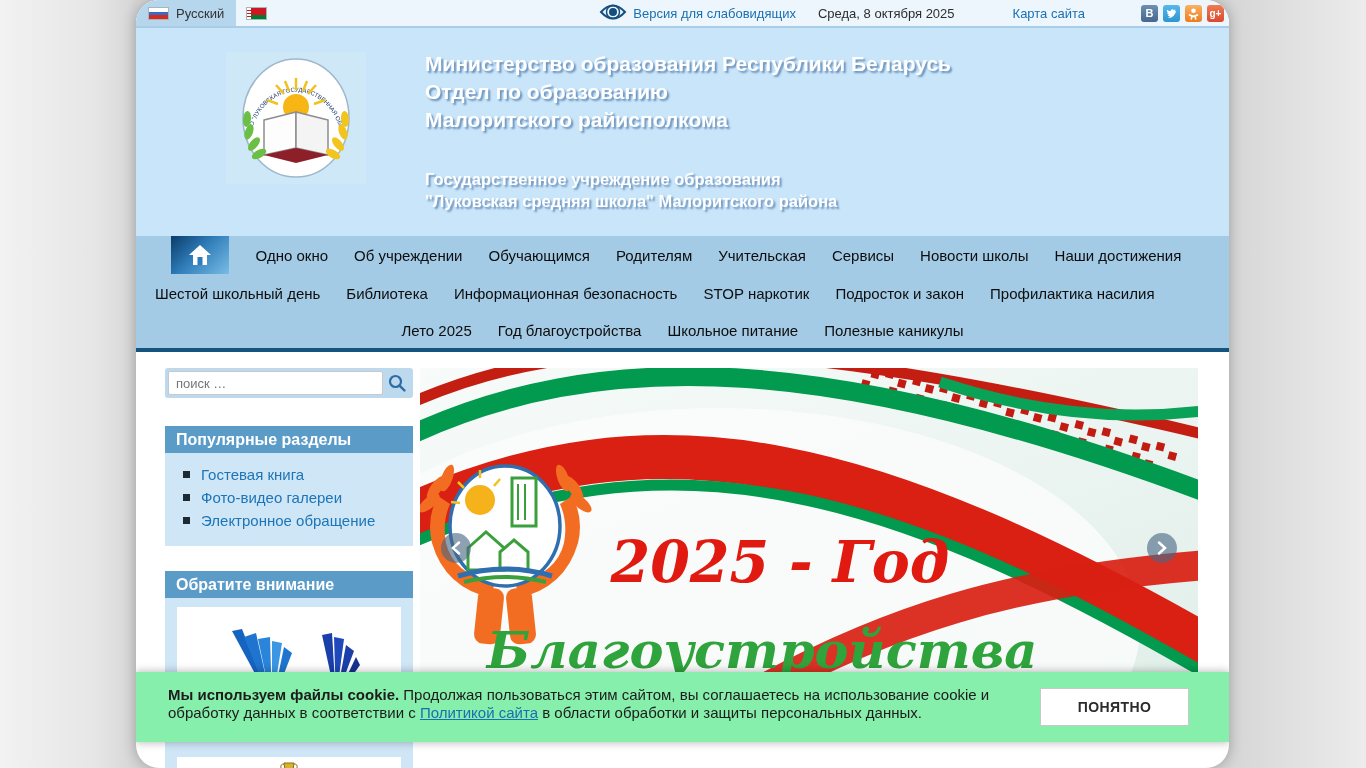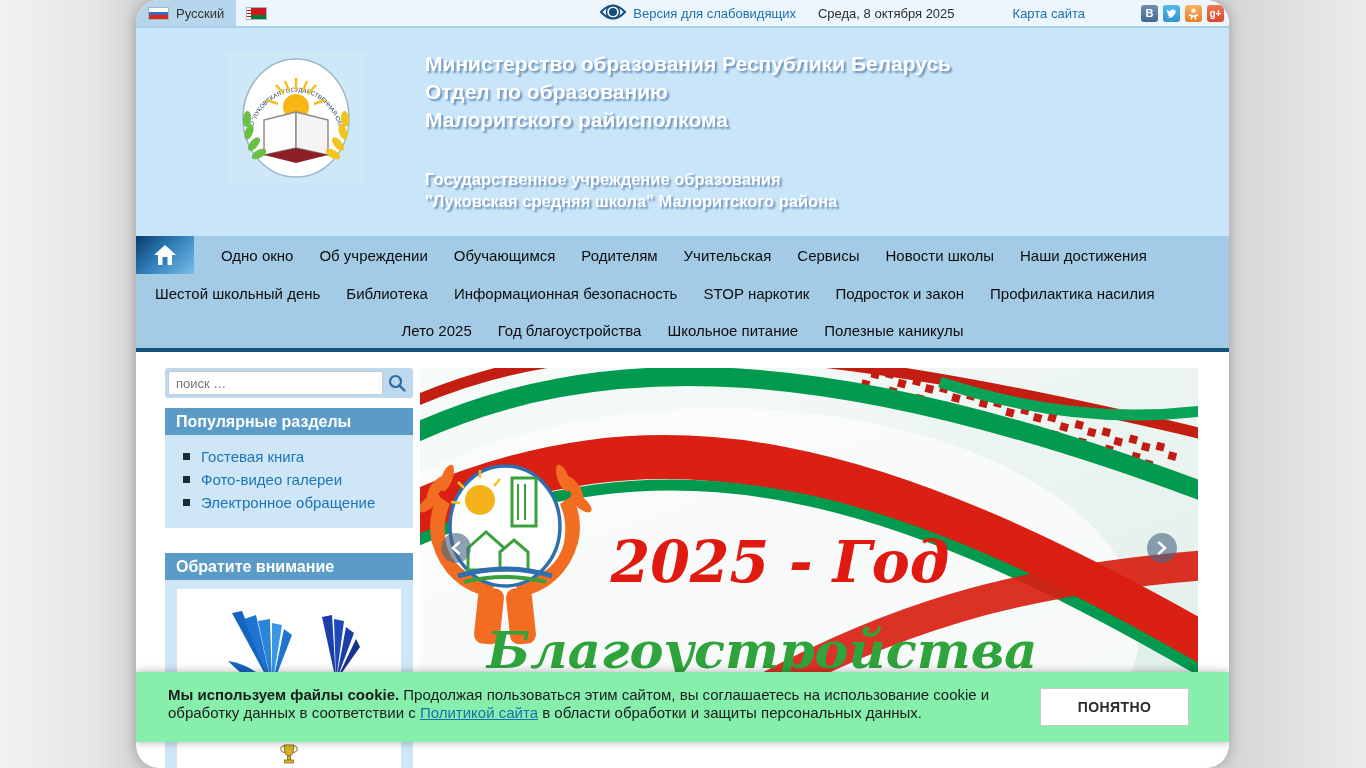--- a/index.html
+++ b/index.html
@@ -37,36 +37,36 @@
   .logo { position:absolute; left:90px; top:24px; width:140px; height:132px; cursor:pointer; }
   .title-block { position:absolute; left:289px; top:22px; color:#fff; font-weight:bold;
                  text-shadow:2px 2px 2px rgba(100,140,185,.95); }
   .title-block .big { font-size:21px; line-height:28px; }
   .school-block { position:absolute; left:289px; top:140px; color:#fff; font-weight:bold;
                   text-shadow:2px 2px 2px rgba(100,140,185,.95); font-size:16.5px; line-height:22px; }
 
   
   .nav { background:#a3cbe6; border-bottom:4px solid #15537f; }
   .nav-row { display:flex; align-items:center; font-size:15px; color:#0d0d0d; }
-  .nav-row1 { height:38px; }
+  .nav-row1 { height:38px;justify-content:center; }
   .nav-row2 { height:38px; padding-left:6px; }
   .nav-row3 { height:36px; justify-content:center; }
   .nav-item { margin:0 13px; cursor:pointer; white-space:nowrap; }
   .home-tile { width:58px; height:38px; margin-right:14px; cursor:pointer;
       background:linear-gradient(135deg,#0b3c69 0%,#2e7cb8 45%,#79bce6 100%);
       display:flex; align-items:center; justify-content:center; }
 
   
   .sidebar { position:absolute; left:29px; top:368px; width:248px; }
   .search-strip { height:30px; background:#bcd9ee; border-radius:3px; display:flex; align-items:center; padding:3px; }
   .search-input { flex:1; height:24px; border:1px solid #c9c9c9; border-radius:2px; padding:0 7px;
                   font-size:13px; color:#555; font-family:"Liberation Sans",sans-serif; }
   .search-btn { width:27px; height:26px; background:transparent; border:none; cursor:pointer;
                 display:flex; align-items:center; justify-content:center; }
-  .panel { margin-top:10px; }
+  .panel { margin-top:28px; }
   .panel-2 { margin-top:25px; }
   .panel-head { height:27px; background:#5b9bc8; color:#fff; font-weight:bold; font-size:16px;
                 line-height:27px; padding-left:11px; }
   .panel-body { background:#cfe6f6; padding:10px 0 14px; }
   .panel-body-2 { background:#cfe6f6; height:200px; padding-top:1px; }
   .link-row { display:flex; align-items:center; padding:3px 0 3px 18px; cursor:pointer; }
   .bullet { width:7px; height:7px; background:#1c2b33; margin-right:11px; flex:0 0 auto; }
   .side-link { color:#1c75b8; font-size:15px; text-decoration:none; }
   .img-card { width:224px; background:#fff; margin:8px auto 0; overflow:hidden; cursor:pointer; }
   .img-card-1 { height:134px; display:flex; align-items:flex-start; justify-content:center; padding-top:6px; }

